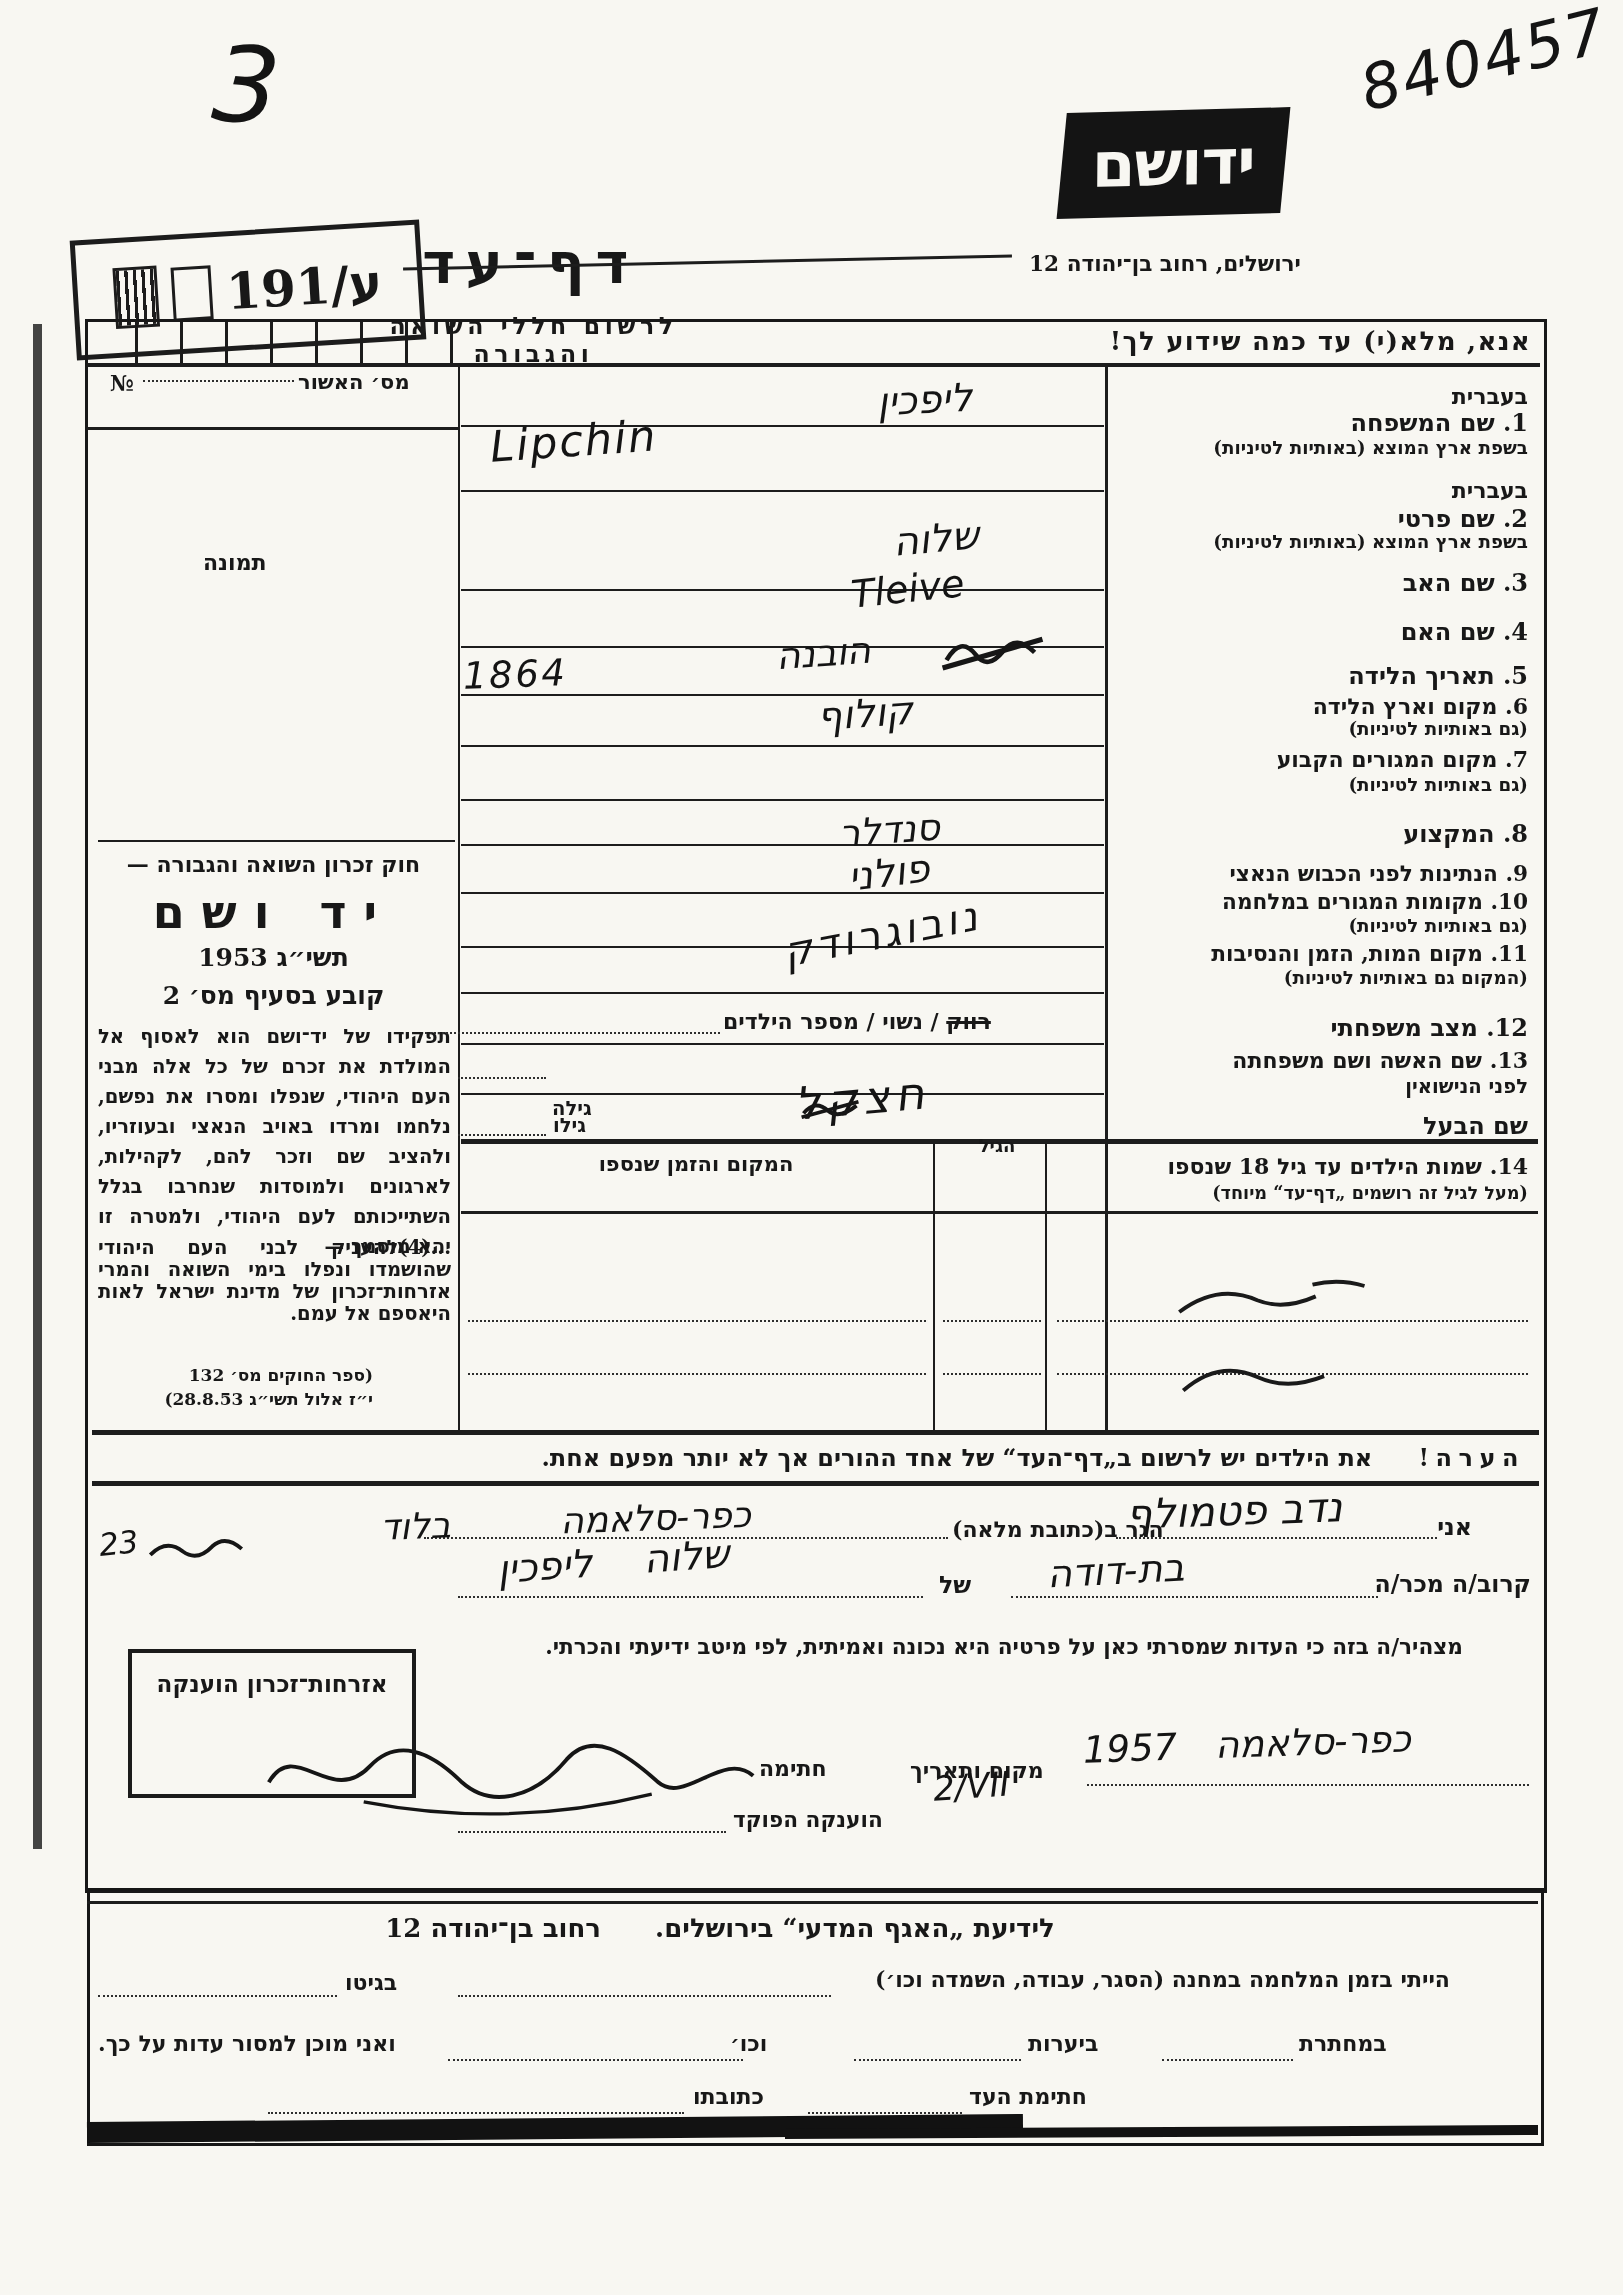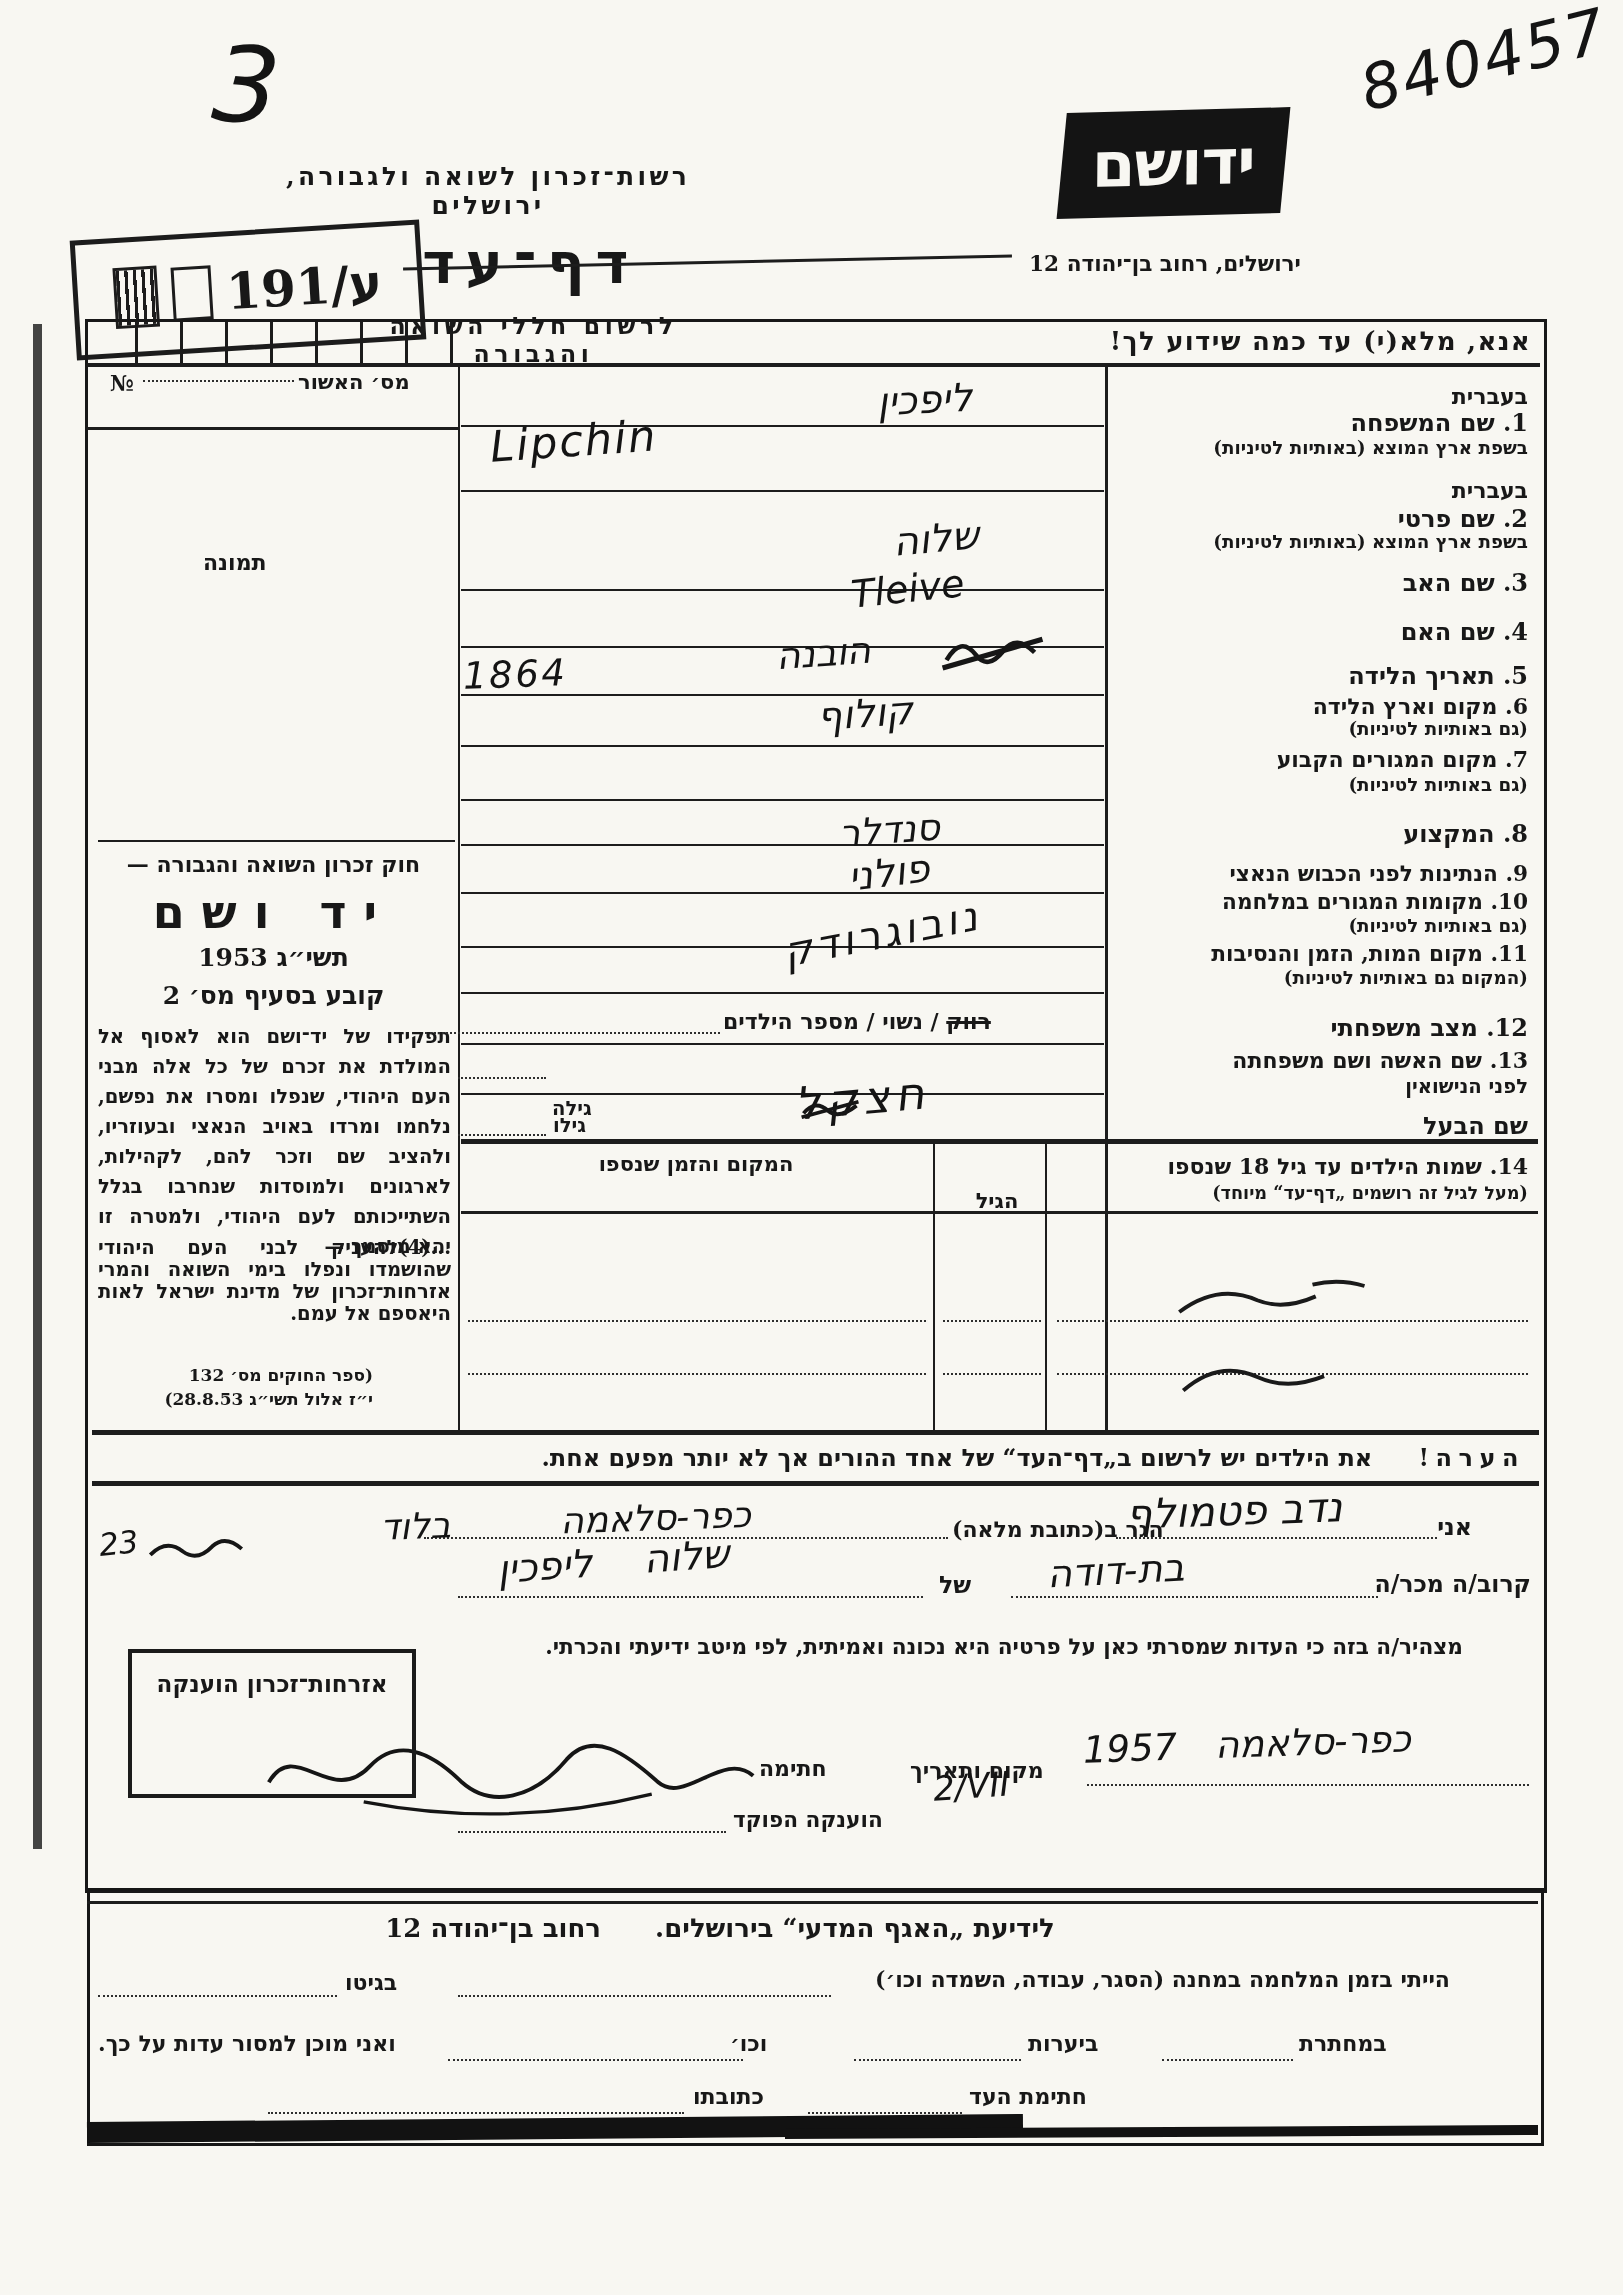--- a/index.html
+++ b/index.html
@@ -21,21 +21,20 @@
 </head>
 <body>
 
 <div class="page">
 
   <div class="abs" style="left:33px;top:324px;width:8.5px;height:1525px;background:#161616;opacity:.8;"></div>
 
   <div class="hand" style="left:213px;top:25px;font-size:105px;transform:rotate(4deg);">3</div>
   <div class="hand lat" style="left:1358px;top:23px;font-size:62px;transform:rotate(-14deg);letter-spacing:2.6px;">840457</div>
 
-  <div class="abs rtl b" style="left:236px;top:162px;width:504px;font-size:25px;letter-spacing:3.3px;text-align:center;">רשות־זכרון לשואה ולגבורה, ירושלים</div>
   <div class="abs b ctr" style="left:419px;top:230px;width:223px;font-size:56px;letter-spacing:10.5px;direction:rtl;">דף־עד</div>
   <div class="abs rtl b ctr" style="left:357px;top:312px;width:353px;font-size:23.6px;letter-spacing:4.6px;">לרשום חללי השואה והגבורה</div>
 
   <div class="abs" style="left:73px;top:230px;width:340px;height:110px;border:5.2px solid #1c1c1c;transform:rotate(-3.5deg);display:flex;align-items:center;justify-content:center;gap:14.4px;flex-direction:row-reverse;">
       <span class="b" style="font-size:50px;direction:rtl;">ע/191</span>
       <span style="display:inline-block;width:34px;height:48px;border:3.9px solid #1c1c1c;"></span>
       <span style="display:inline-block;width:38px;height:55px;border:3.3px solid #1c1c1c;background:repeating-linear-gradient(90deg,#1c1c1c 0 3.3px,transparent 3.3px 8.5px);"></span>
   </div>
   <div class="ln" style="left:403px;top:261px;width:609px;border-bottom-width:3.9px;transform:rotate(-1.2deg);"></div>
 
@@ -135,21 +134,21 @@
   <div class="hand" style="left:795px;top:1072px;font-size:45px;transform:rotate(-5deg);letter-spacing:5.2px;">חצקל</div>
   <svg class="scr" style="left:800px;top:1094px;" width="62" height="31" viewBox="0 0 95 48">
     <path d="M5,30 q18,-22 38,-4 q16,14 44,-8" fill="none" stroke="#161616" stroke-width="6"></path>
     <path d="M2,36 L90,12" fill="none" stroke="#161616" stroke-width="6"></path>
   </svg>
   <div class="abs rtl b" style="left:553px;top:1114px;font-size:19.6px;">גילו</div>
   <div class="dt" style="left:458px;top:1134px;width:88px;"></div>
 
   <div class="ln" style="left:461px;top:1139px;width:1077px;border-bottom-width:5.2px;"></div>
   <div class="abs rtl b ctr" style="left:461px;top:1151px;width:470px;font-size:21px;">המקום והזמן שנספו</div>
-  <div class="abs rtl b ctr" style="left:935px;top:1188px;width:124px;font-size:21px;">הגיל</div>
+  <div class="abs rtl b ctr" style="left:935px;top:1135px;width:124px;font-size:18px;">הגיל</div>
   <div class="vl" style="left:933px;top:1143px;height:287px;"></div>
   <div class="vl" style="left:1045px;top:1143px;height:287px;"></div>
   <div class="ln" style="left:461px;top:1211px;width:1077px;border-bottom-width:3.3px;"></div>
   <div class="dt" style="left:468px;top:1320px;width:458px;"></div>
   <div class="dt" style="left:943px;top:1320px;width:98px;"></div>
   <div class="dt" style="left:1057px;top:1320px;width:471px;"></div>
   <div class="dt" style="left:468px;top:1373px;width:458px;"></div>
   <div class="dt" style="left:943px;top:1373px;width:98px;"></div>
   <div class="dt" style="left:1057px;top:1373px;width:471px;"></div>
   <svg class="scr" style="left:1172px;top:1273px;" width="203" height="52" viewBox="0 0 310 80">

